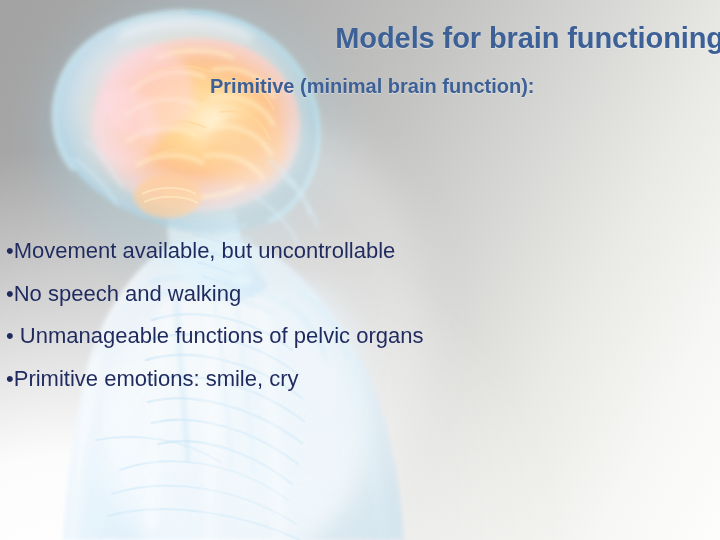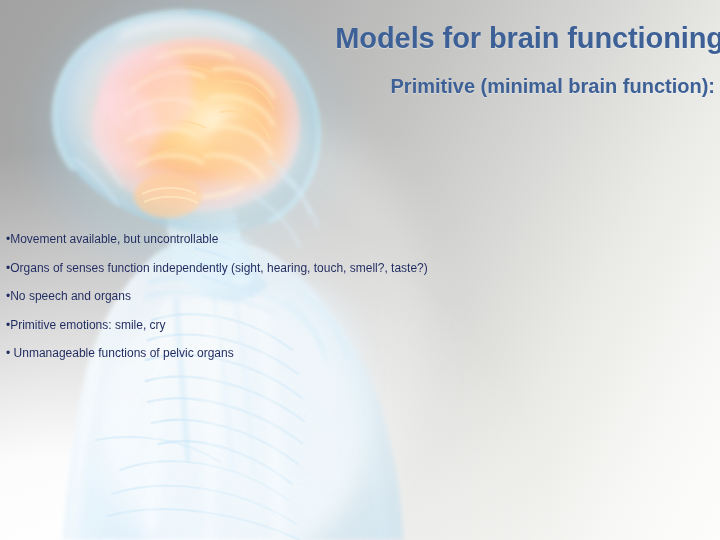--- a/index.html
+++ b/index.html
@@ -41,42 +41,42 @@
     color: #3d6196;
     letter-spacing: -0.1px;
     text-shadow: 0 1px 1px rgba(255,255,255,0.45);
     white-space: nowrap;
   }
   .subtitle {
     position: absolute;
     left: 210px;
     top: 75px;
     width: 505px;
-    text-align: right;
+    text-align: left;
     font-size: 20px;
     font-weight: bold;
     color: #3d6196;
     text-shadow: 0 1px 1px rgba(255,255,255,0.4);
     white-space: nowrap;
   }
 
   .body-list {
     position: absolute;
     left: 0px;
     top: 222px;
     width: 716px;
   }
   .bullet-item {
     position: relative;
     color: #1f2a5e;
-    font-size: 12px;
+    font-size: 22px;
     line-height: 1.21;
     text-align: justify;
     text-justify: inter-word;
-    margin: 10px 0 13px 0;
+    margin: 16px 0 13px 0;
     padding: 0 9px 0 6px;
     text-shadow: 0 0 1px rgba(255,255,255,0.25);
   }
   .bullet-item:last-child { margin-bottom: 0; }
 
   
   .b-mark { letter-spacing: 0; }
   .gap-md { margin-bottom: 14px; }
 </style>
 </head>
@@ -320,25 +320,24 @@
   </div>
 
   <div class="title">Models for brain functioning</div>
 
   <div class="subtitle">Primitive  (minimal brain function):</div>
 
   <div class="body-list">
 
     <p class="bullet-item gap-md"><span class="b-mark">•</span><span>Movement available, but uncontrollable</span></p>
 
-    <p class="bullet-item gap-md"><span class="b-mark">•</span><span>Organs   of senses function independently (sight, hearing, touch, smell?, taste?)</span></p>
-
-    <p class="bullet-item gap-md"><span class="b-mark">•</span><span>No speech and organs</span></p>
-
-
+
+    <p class="bullet-item gap-md"><span class="b-mark">•</span><span>No speech and walking</span></p>
+
+
+
+    <p class="bullet-item"><span class="b-mark">• </span><span>Unmanageable functions of pelvic organs</span></p>
 
     <p class="bullet-item gap-md"><span class="b-mark">•</span><span>Primitive emotions: smile, cry</span></p>
 
-    <p class="bullet-item"><span class="b-mark">• </span><span>Unmanageable functions of pelvic organs</span></p>
-
   </div>
 
 </div>
 
 </body></html>

